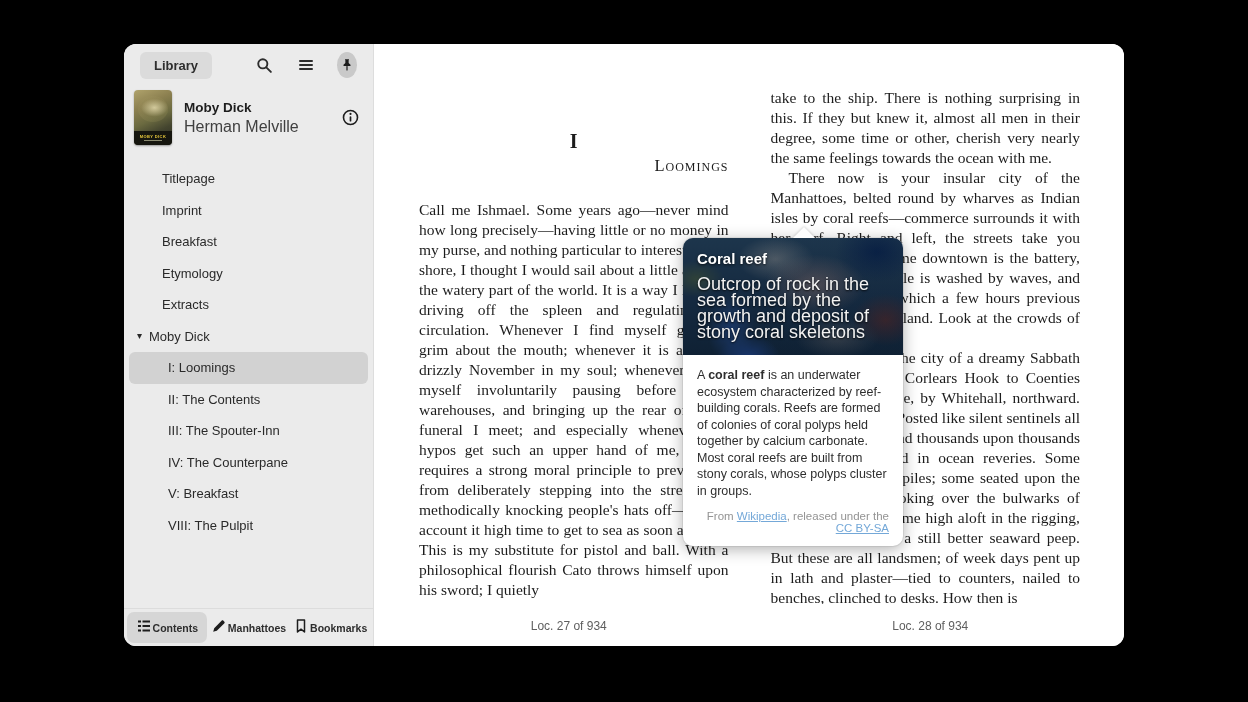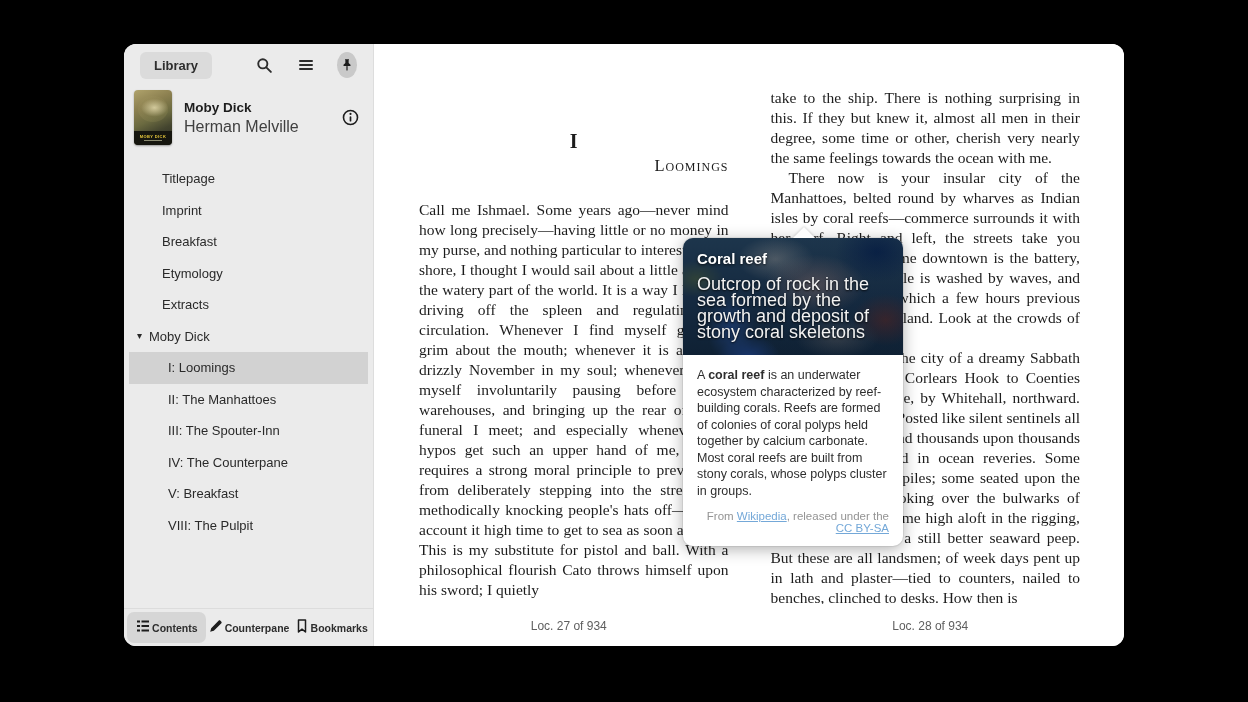--- a/index.html
+++ b/index.html
@@ -42,21 +42,21 @@
   .book-meta { flex:1; min-width:0; }
   .book-title { font-size:13.5px; font-weight:bold; color:#1d1d1d; margin-bottom:3px; }
   .book-author { font-size:16px; color:#404040; }
 
   .toc { flex:1; overflow:hidden; padding-top:8px; }
   .toc-row { height:31.5px; display:flex; align-items:center; font-size:13px;
              color:#2a2a2a; cursor:pointer; }
   .toc-row.flat { padding-left:38px; }
   .toc-row.section { padding-left:13px; gap:7px; }
   .toc-row.chapter { padding-left:44px; }
-  .toc-row.selected { background:#d2d2d2; border-radius:0; margin:0 5px;
+  .toc-row.selected { background:#d2d2d2; border-radius:6px; margin:0 5px;
                       padding-left:39px; }
   .expander { font-size:10px; color:#2a2a2a; line-height:1; }
 
   .tabbar { height:38px; border-top:1px solid #dcdcdc; display:flex;
             padding:3px; gap:2px; }
   .tab { flex:1; display:flex; flex-direction:row; align-items:center;
          justify-content:center; gap:1px; border:none; background:transparent;
          border-radius:7px; cursor:pointer; color:#2d2d2d; font-family:inherit; }
   .tab.selected { background:#d6d6d6; }
   .tab-label { font-size:10.5px; font-weight:bold; }
@@ -174,21 +174,21 @@
         <div class="toc-row flat">Titlepage</div>
         <div class="toc-row flat">Imprint</div>
         <div class="toc-row flat">Breakfast</div>
         <div class="toc-row flat">Etymology</div>
         <div class="toc-row flat">Extracts</div>
         <div class="toc-row section">
           <span class="expander">▾</span>
           <span>Moby Dick</span>
         </div>
         <div class="toc-row chapter selected">I: Loomings</div>
-        <div class="toc-row chapter">II: The Manhattoes</div>
+        <div class="toc-row chapter">II: The Contents</div>
         <div class="toc-row chapter">III: The Spouter-Inn</div>
         <div class="toc-row chapter">IV: The Counterpane</div>
         <div class="toc-row chapter">V: Breakfast</div>
         <div class="toc-row chapter">VIII: The Pulpit</div>
       </nav>
 
       <div class="tabbar">
         <button class="tab selected">
           <span>
             <svg width="16" height="16" viewBox="0 0 16 16">
@@ -201,21 +201,21 @@
             </svg>
           </span>
           <span class="tab-label">Contents</span>
         </button>
         <button class="tab">
           <span>
             <svg width="16" height="16" viewBox="0 0 16 16">
               <path d="M2.2 13.8 l1-3.6 7.6-7.6 c0.4-0.4 1-0.4 1.4 0 l1.2 1.2 c0.4 0.4 0.4 1 0 1.4 l-7.6 7.6 z" fill="#1d1d1d"></path>
             </svg>
           </span>
-          <span class="tab-label">Counterpane</span>
+          <span class="tab-label">Manhattoes</span>
         </button>
         <button class="tab">
           <span>
             <svg width="16" height="16" viewBox="0 0 16 16">
               <path d="M4.5 2 h7 v12 l-3.5-2.8 -3.5 2.8 z" fill="none" stroke="#1d1d1d" stroke-width="1.5" stroke-linejoin="round"></path>
             </svg>
           </span>
           <span class="tab-label">Bookmarks</span>
         </button>
       </div>

